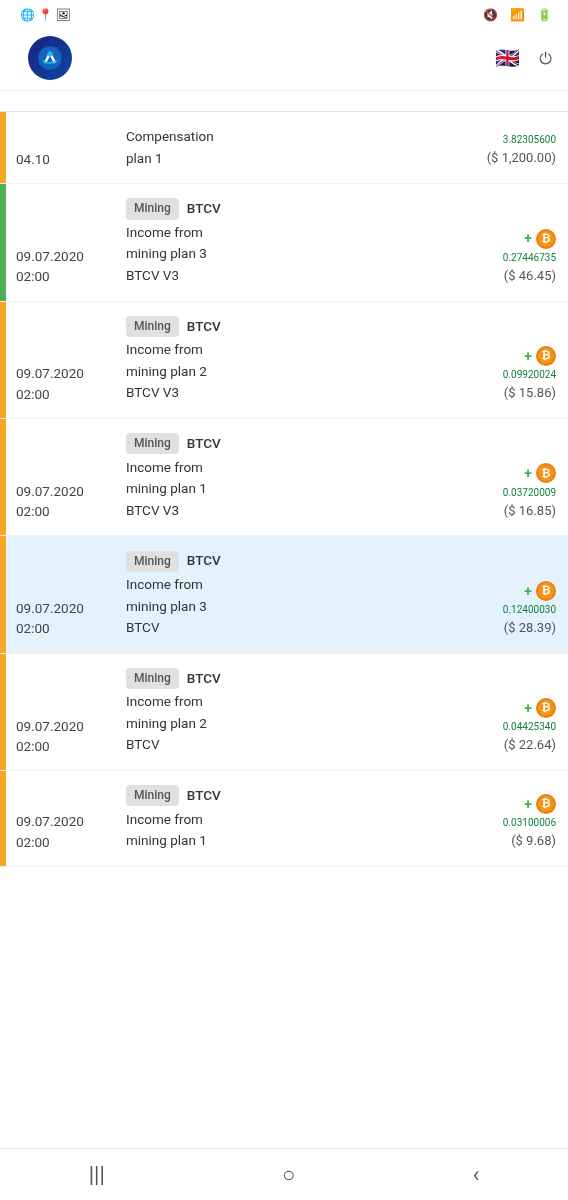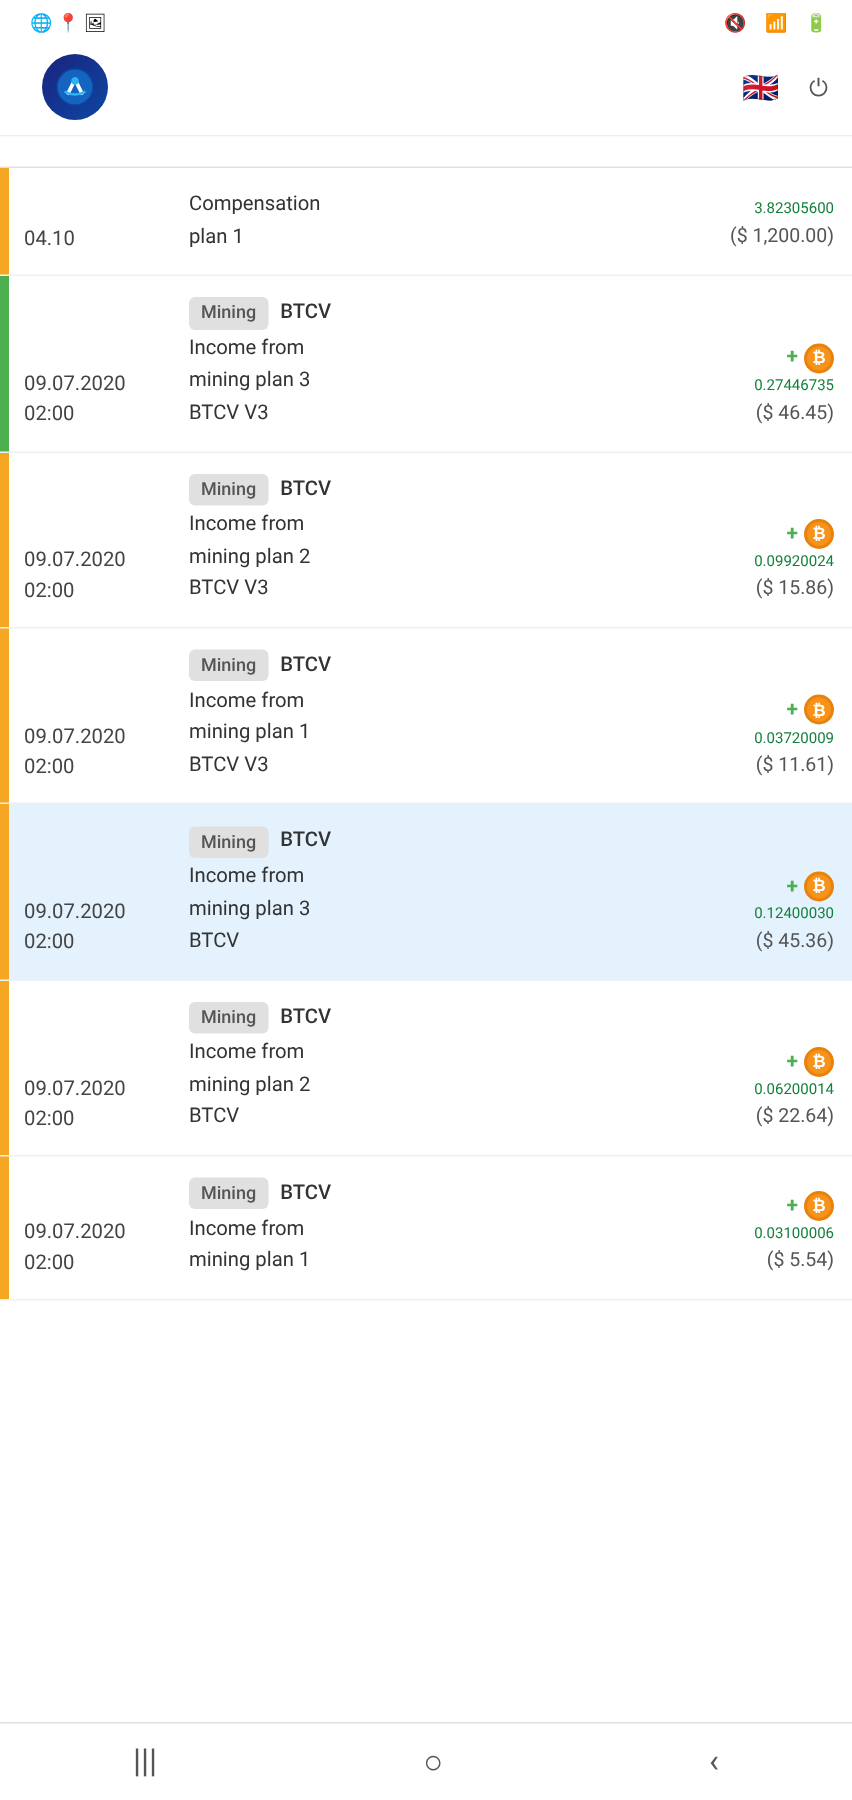--- a/index.html
+++ b/index.html
@@ -343,21 +343,21 @@
           <div style="white-space: pre-line;">Income from
 mining plan 1
 BTCV V3</div>
         </div>
         <div class="amount-col">
           <div class="amount-top">
             <span class="plus-sign">+</span>
             <div class="btc-icon">₿</div>
           </div>
           <div class="amount-value">0.03720009</div>
-          <div class="amount-usd">($ 11.61)</div>
+          <div class="amount-usd">($ 16.85)</div>
         </div>
       </div>
     </div>
     <div class="transaction-row highlighted">
       <div class="color-bar" style="background: rgb(245, 166, 35);"></div>
       <div class="row-content">
         <div class="date-col" style="white-space: pre-line;">09.07.2020
 02:00</div>
         <div class="desc-col">
           <div class="desc-type-row">
@@ -367,21 +367,21 @@
           <div style="white-space: pre-line;">Income from
 mining plan 3
 BTCV</div>
         </div>
         <div class="amount-col">
           <div class="amount-top">
             <span class="plus-sign">+</span>
             <div class="btc-icon">₿</div>
           </div>
           <div class="amount-value">0.12400030</div>
-          <div class="amount-usd">($ 45.36)</div>
+          <div class="amount-usd">($ 28.39)</div>
         </div>
       </div>
     </div>
     <div class="transaction-row">
       <div class="color-bar" style="background: rgb(245, 166, 35);"></div>
       <div class="row-content">
         <div class="date-col" style="white-space: pre-line;">09.07.2020
 02:00</div>
         <div class="desc-col">
           <div class="desc-type-row">
@@ -390,21 +390,21 @@
           </div>
           <div style="white-space: pre-line;">Income from
 mining plan 2
 BTCV</div>
         </div>
         <div class="amount-col">
           <div class="amount-top">
             <span class="plus-sign">+</span>
             <div class="btc-icon">₿</div>
           </div>
-          <div class="amount-value">0.06200014</div>
+          <div class="amount-value">0.04425340</div>
           <div class="amount-usd">($ 22.64)</div>
         </div>
       </div>
     </div>
     <div class="transaction-row">
       <div class="color-bar" style="background: rgb(245, 166, 35);"></div>
       <div class="row-content">
         <div class="date-col" style="white-space: pre-line;">09.07.2020
 02:00</div>
         <div class="desc-col">
@@ -414,21 +414,21 @@
           </div>
           <div style="white-space: pre-line;">Income from
 mining plan 1</div>
         </div>
         <div class="amount-col">
           <div class="amount-top">
             <span class="plus-sign">+</span>
             <div class="btc-icon">₿</div>
           </div>
           <div class="amount-value">0.03100006</div>
-          <div class="amount-usd">($ 5.54)</div>
+          <div class="amount-usd">($ 9.68)</div>
         </div>
       </div>
     </div>
   </div>
 
 <div style="height:60px;"></div>
 
 <div class="bottom-nav">
   <span class="nav-btn">|||</span>
   <span class="nav-btn">○</span>

